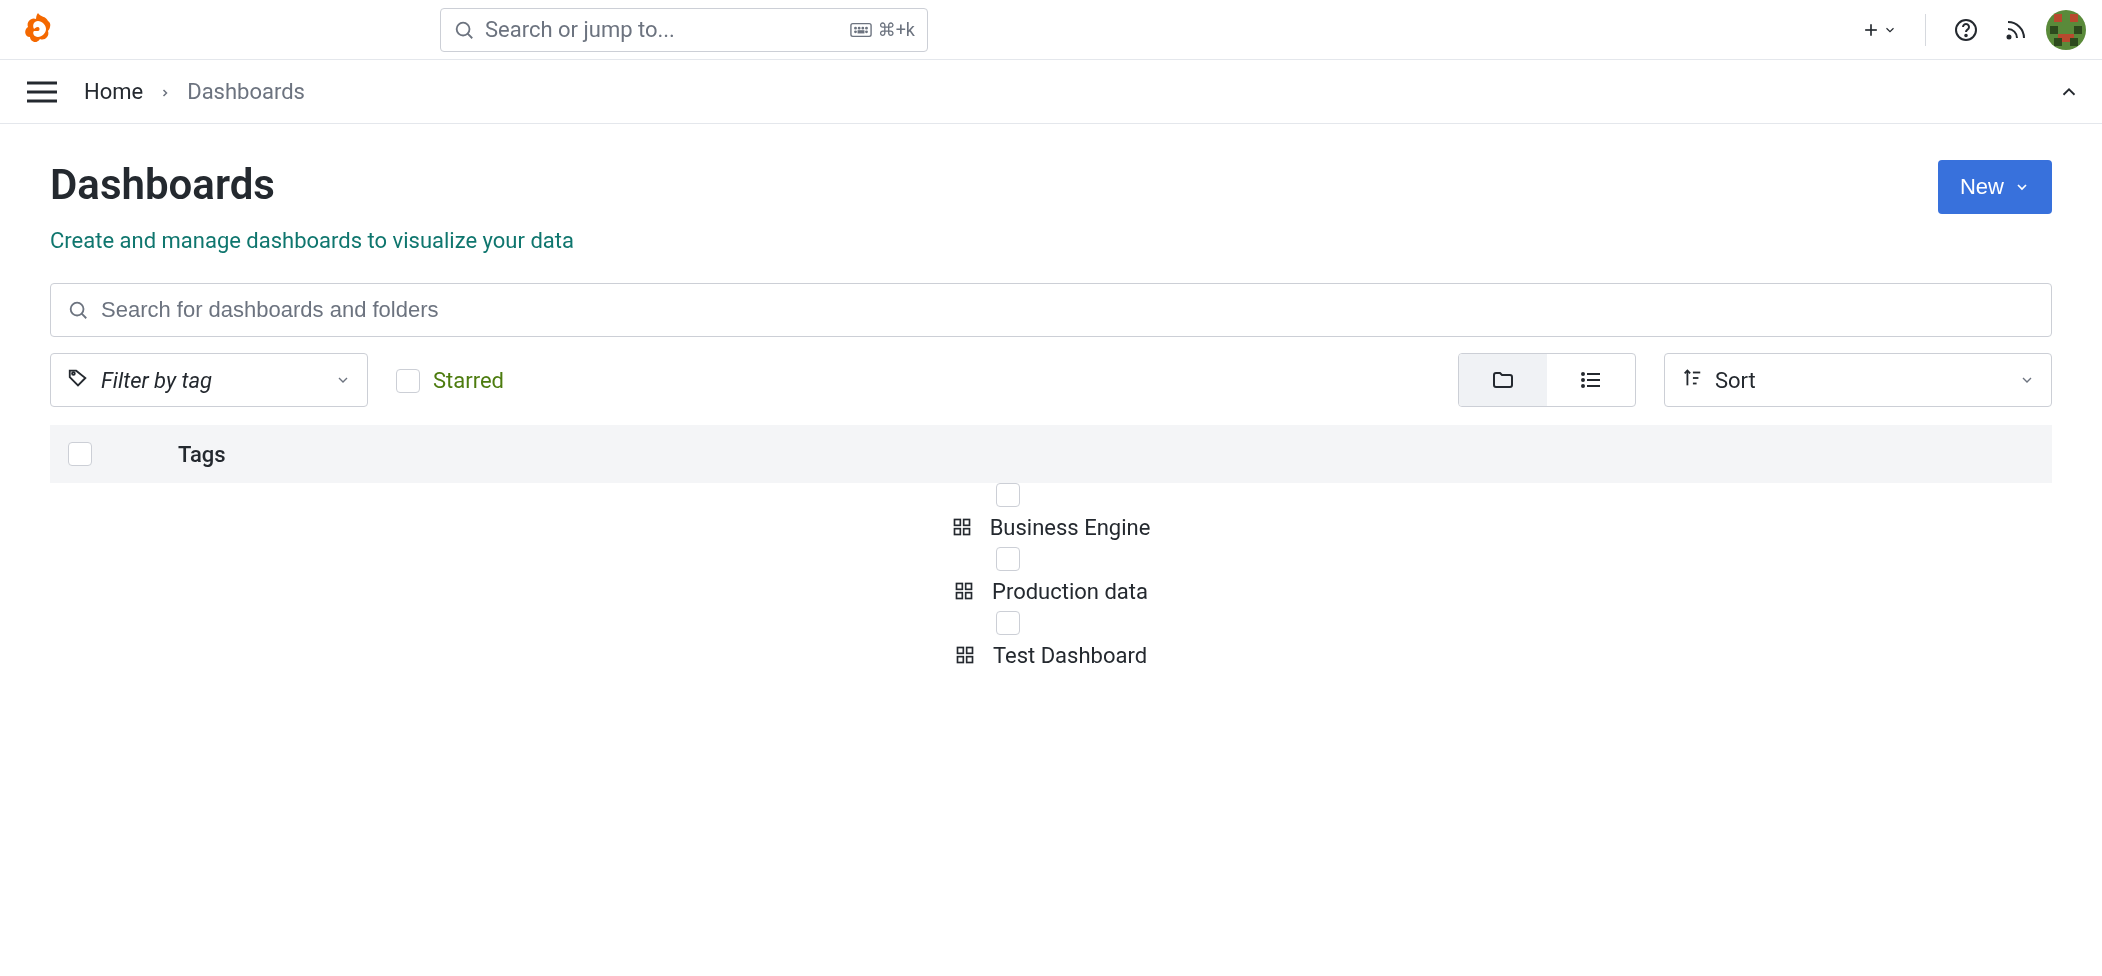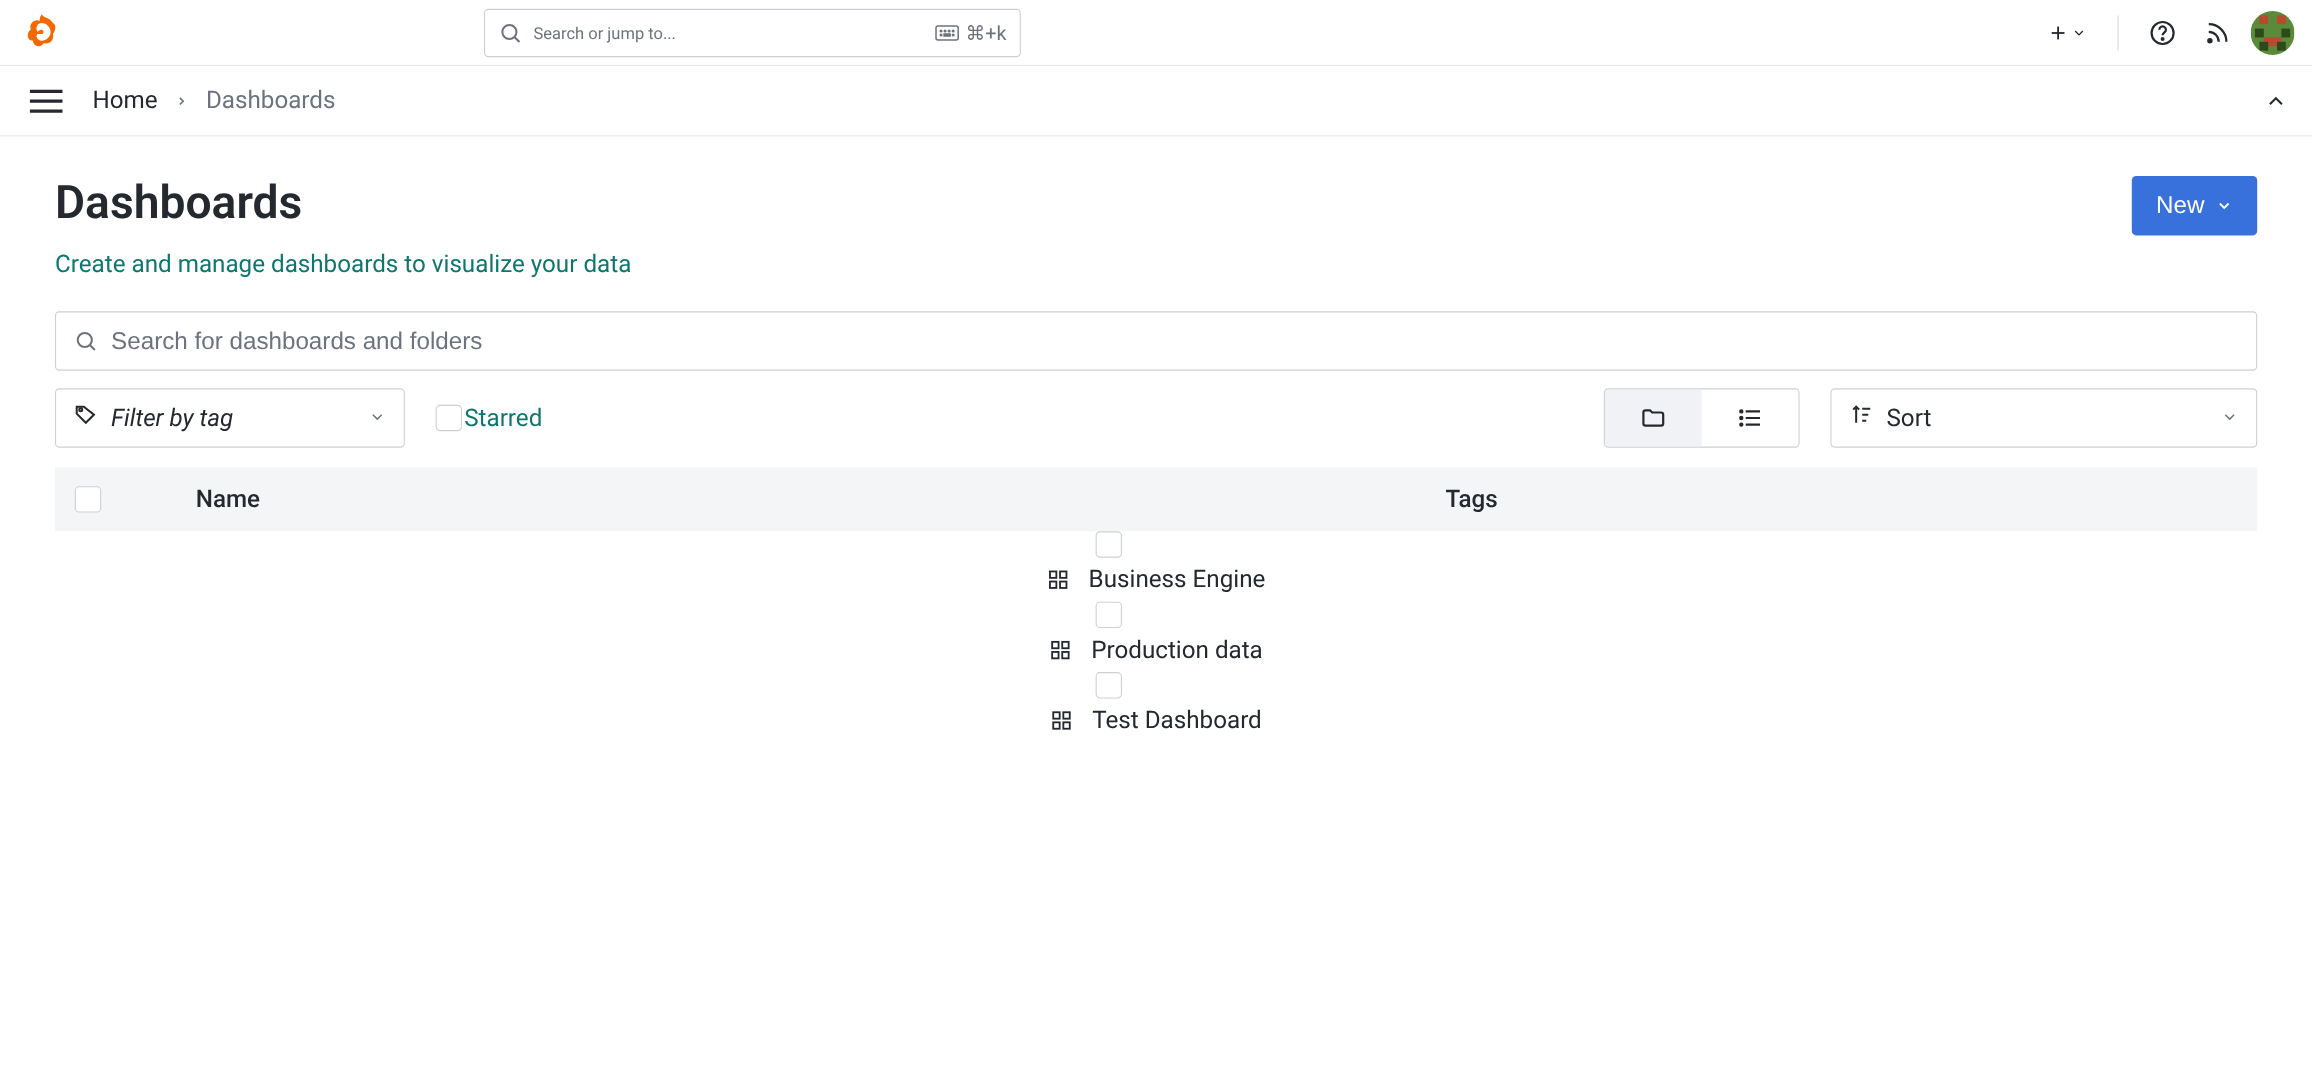--- a/index.html
+++ b/index.html
@@ -37,21 +37,21 @@
       align-items: center;
       padding: 0 12px;
       color: #6c737f;
     }
     .search-icon-wrap {
       margin-right: 10px;
       display: flex;
       align-items: center;
     }
     .search-placeholder {
-      font-size: 15px;
+      font-size: 22px;
       color: #6c737f;
       flex: 1;
     }
     .search-shortcut {
       display: flex;
       align-items: center;
       gap: 6px;
       font-size: 18px;
       color: #6c737f;
     }
@@ -212,24 +212,24 @@
       cursor: pointer;
       width: 318px;
       justify-content: flex-start;
       font-style: italic;
     }
     .filter-tag .chev {
       margin-left: auto;
     }
     .starred-wrap {
       display: flex;
-      align-items: center;
-      gap: 2px;
-      font-size: 22px;
-      color: #0f766e;
+      align-items: flex-end;
+      gap: 13px;
+      font-size: 22px;
+      color: #4d7c0f;
     }
     .checkbox {
       width: 24px;
       height: 24px;
       border: 1.5px solid #cccfd6;
       border-radius: 4px;
       cursor: pointer;
       background: #fff;
     }
     .spacer {
@@ -484,21 +484,20 @@
           <polyline points="6 9 12 15 18 9"></polyline>
         </svg>
       </span>
     </div>
   </div>
 
   <div class="table-header">
     <div class="col-check">
       <div class="checkbox"></div>
     </div>
-    <div class="col-name">Name</div>
     <div class="col-tags">Tags</div>
   </div>
 
   <div class="table-row">
     <div class="col-check">
       <div class="checkbox"></div>
     </div>
     <div class="col-name" style="display:flex;align-items:center;">
       <span class="row-icon">
         <svg width="20" height="20" viewBox="0 0 24 24" fill="none" stroke="#24292f" stroke-width="2">

